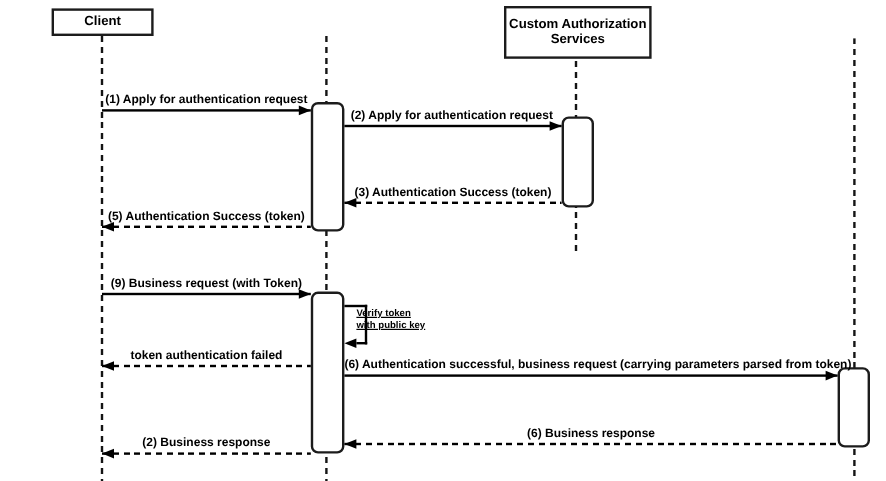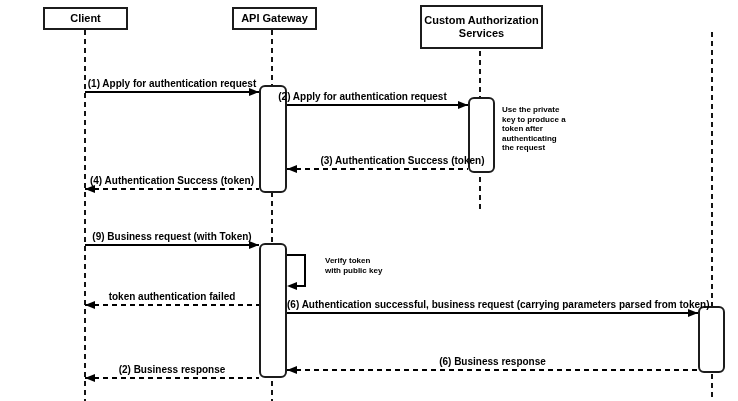--- a/index.html
+++ b/index.html
@@ -49,63 +49,60 @@
   <div class="lifeline" style="left:671px;top:32px;height:369px;"></div>
 
   <div class="activation" style="left:219px;top:85px;height:108px;"></div>
   <div class="activation" style="left:428px;top:97px;height:76px;width:27px;"></div>
   <div class="activation" style="left:219px;top:243px;height:135px;"></div>
   <div class="activation" style="left:658px;top:306px;height:67px;width:27px;"></div>
 
   <div class="actor" style="left:3px;top:7px;width:85px;height:23px;">
     <span>Client</span>
   </div>
-  <div class="actor" style="left:192px;top:7px;width:85px;height:23px;">
-    <span>API Gateway</span>
-  </div>
   <div class="actor" style="left:380px;top:5px;width:123px;height:44px;">
     <span>Custom Authorization Services</span>
   </div>
 
   <div>
     <div class="msg-label" style="left:45px;width:174px;top:78px;">(1) Apply for authentication request</div>
     <div class="line-solid" style="left:45px;top:91px;width:174px;"></div>
     <div class="arr-r" style="left:209px;top:88px;"></div>
   </div>
 
   <div>
-    <div class="msg-label" style="left:232px;width:181px;top:91px;">(2) Apply for authentication request</div>
+    <div class="msg-label" style="left:246px;width:181px;top:91px;">(2) Apply for authentication request</div>
     <div class="line-solid" style="left:247px;top:104px;width:181px;"></div>
     <div class="arr-r" style="left:418px;top:101px;"></div>
   </div>
 
   <div>
-    <div class="msg-label" style="left:247px;width:181px;top:155px;padding-left:25px;">(3) Authentication Success (token)</div>
+    <div class="msg-label" style="left:247px;width:181px;top:155px;">(3) Authentication Success (token)</div>
     <div class="line-dashed" style="left:247px;top:168px;width:181px;"></div>
     <div class="arr-l" style="left:247px;top:165px;"></div>
   </div>
 
   <div>
-    <div class="msg-label" style="left:45px;width:174px;top:175px;">(4) Authentication Success (token)</div>
+    <div class="msg-label" style="left:45px;width:174px;top:175px;">(5) Authentication Success (token)</div>
     <div class="line-dashed" style="left:45px;top:188px;width:174px;"></div>
     <div class="arr-l" style="left:45px;top:185px;"></div>
   </div>
 
   <div>
     <div class="msg-label" style="left:45px;width:174px;top:231px;">(9) Business request (with Token)</div>
     <div class="line-solid" style="left:45px;top:244px;width:174px;"></div>
     <div class="arr-r" style="left:209px;top:241px;"></div>
   </div>
 
   <div>
     <div class="line-solid" style="left:247px;top:254px;width:19px;"></div>
     <div class="line-solid" style="left:264px;top:254px;width:2px;height:33px;"></div>
     <div class="line-solid" style="left:257px;top:285px;width:9px;"></div>
     <div class="arr-l" style="left:247px;top:282px;"></div>
-    <div class="note" style="left:285px;top:256px;">Verify token
+    <div class="note" style="left:257px;top:256px;text-decoration:underline;">Verify token
 with public key</div>
   </div>
 
   <div>
     <div class="msg-label" style="left:45px;width:174px;top:291px;">token authentication failed</div>
     <div class="line-dashed" style="left:45px;top:304px;width:174px;"></div>
     <div class="arr-l" style="left:45px;top:301px;"></div>
   </div>
 
   <div>
@@ -119,19 +116,14 @@
     <div class="line-dashed" style="left:247px;top:369px;width:411px;"></div>
     <div class="arr-l" style="left:247px;top:366px;"></div>
   </div>
 
   <div>
     <div class="msg-label" style="left:45px;width:174px;top:364px;">(2) Business response</div>
     <div class="line-dashed" style="left:45px;top:377px;width:174px;"></div>
     <div class="arr-l" style="left:45px;top:374px;"></div>
   </div>
 
-  <div class="note" style="left:462px;top:105px;">Use the private
-key to produce a
-token after
-authenticating
-the request</div>
 
 </div>
 
 </body></html>

